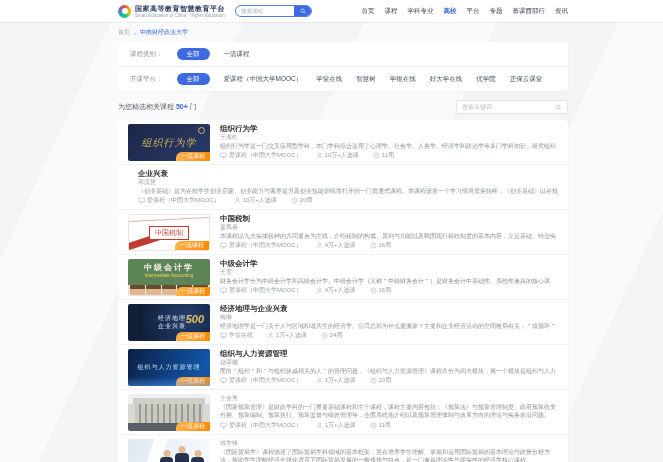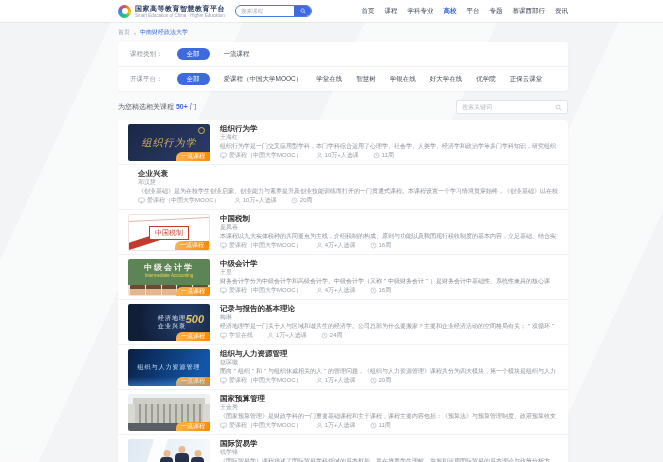--- a/index.html
+++ b/index.html
@@ -358,21 +358,21 @@
     <article class="card">
       <div class="thumb t5">
         <span class="tx">
           <div class="l1">经济地理</div>
           <div class="l2">企业兴衰</div>
         </span>
         <span class="num">500</span>
         <span class="badge">一流课程</span>
       </div>
       <div class="cbody">
-        <div class="ctitle">记录与报告的基本理论</div>
+        <div class="ctitle">经济地理与企业兴衰</div>
         <div class="cteacher">梅琳</div>
         <div class="cdesc">经济地理学是一门关于人与区域和谐共生的经济学。公司总部为什么要搬家？主要和企业经济活动的空间格局有关；＂双循环＂新格局下，＂全球经济地理版图＂、兴衰、及企业区位选择都会发生怎样的变化？本课程带你透视企业兴衰背后的经济地理逻辑。</div>
         <div class="cmeta">
           <span class="mitem">
               <svg>
                 <use href="#i-screen"></use>
               </svg>
               <span>学堂在线</span>
             </span>
           <span class="mitem">
@@ -423,21 +423,20 @@
       </div>
     </article>
 
     <article class="card">
       <div class="thumb t7">
         <span class="ped"></span>
         <span class="cols"></span>
         <span class="badge">一流课程</span>
       </div>
       <div class="cbody">
-        <div class="ctitle">国家预算管理</div>
         <div class="cteacher">王金秀</div>
         <div class="cdesc">《国家预算管理》是财政学科的一门重要基础课程和主干课程，课程主要内容包括：《预算法》与预算管理制度、政府预算收支分类、预算编制、预算执行、预算监督与绩效管理等，全面系统地介绍以及预算管理体制与改革方向的理论与实务前沿问题。</div>
         <div class="cmeta">
           <span class="mitem">
               <svg>
                 <use href="#i-screen"></use>
               </svg>
               <span>爱课程（中国大学MOOC）</span>
             </span>
           <span class="mitem">
@@ -461,21 +460,20 @@
         <span class="chv"></span>
 
         <span class="figs">
           <span class="fig"></span>
             <span class="fig m"></span>
             <span class="fig"></span>
         </span>
 
       </div>
       <div class="cbody">
-        <div class="ctitle">国际贸易学</div>
         <div class="cteacher">钱学锋</div>
         <div class="cdesc">《国际贸易学》课程描述了国际贸易学科领域的基本框架，意在培养学生理解、掌握和运用国际贸易的基本理论与政策分析方法，帮助学生理解经济全球化背景下国际贸易发展的一般规律与特点，是一门兼具理论性与现实性的经济学核心课程。</div>
 
       </div>
     </article>
 
   </section>
 </div>
 
 </body></html>

